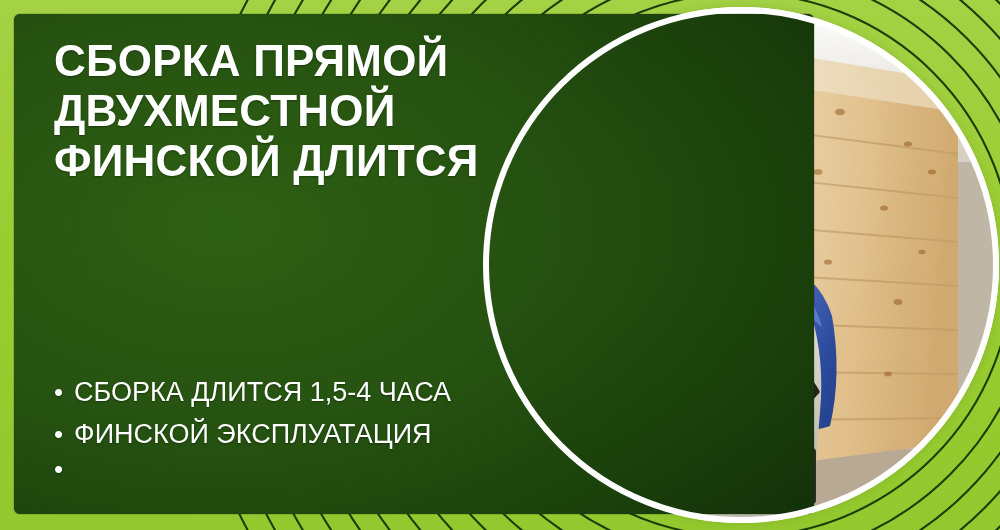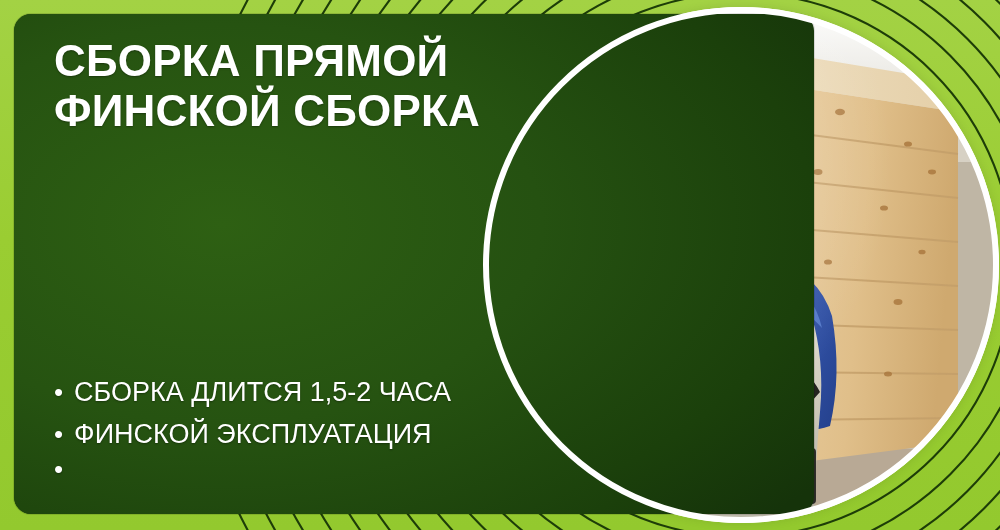--- a/index.html
+++ b/index.html
@@ -52,21 +52,21 @@
     overflow: hidden;
   }
 
   
   .panel {
     position: absolute;
     left: 14px;
     top: 14px;
     width: 800px;
     height: 500px;
-    border-radius: 17px;
+    border-radius: 6px;
     background:
       radial-gradient(ellipse 760px 420px at 26% 42%, #2c5c12 0%, #255111 42%, #1b400b 78%, #15330a 100%);
     box-shadow: 0 0 0 1px rgba(0,0,0,0.12);
     overflow: hidden;
   }
 
   
   .headline {
     position: absolute;
     left: 40px;
@@ -340,27 +340,28 @@
           <stop offset="42%" stop-color="#265311"></stop>
           <stop offset="78%" stop-color="#1b400b"></stop>
           <stop offset="100%" stop-color="#14320a"></stop>
         </radialGradient>
       </defs>
       <rect x="0" y="0" width="800" height="500" rx="5" fill="url(#panelG)" mask="url(#panelMask)"></rect>
     </svg>
 
     <div class="headline">
       <span class="ln">СБОРКА ПРЯМОЙ</span>
-      <span class="ln">ФИНСКОЙ СБОРКА</span>
+      <span class="ln">ДВУХМЕСТНОЙ</span>
+      <span class="ln">ФИНСКОЙ ДЛИТСЯ</span>
     </div>
 
     <div class="bullets">
       <div class="bullet-row">
         <span class="bullet-dot">•</span>
-        <span>СБОРКА ДЛИТСЯ 1,5-2 ЧАСА</span>
+        <span>СБОРКА ДЛИТСЯ 1,5-4 ЧАСА</span>
       </div>
       <div class="bullet-row">
         <span class="bullet-dot">•</span>
         <span>ФИНСКОЙ ЭКСПЛУАТАЦИЯ</span>
       </div>
       <div class="bullet-row">
         <span class="bullet-dot">•</span>
       </div>
     </div>
 

